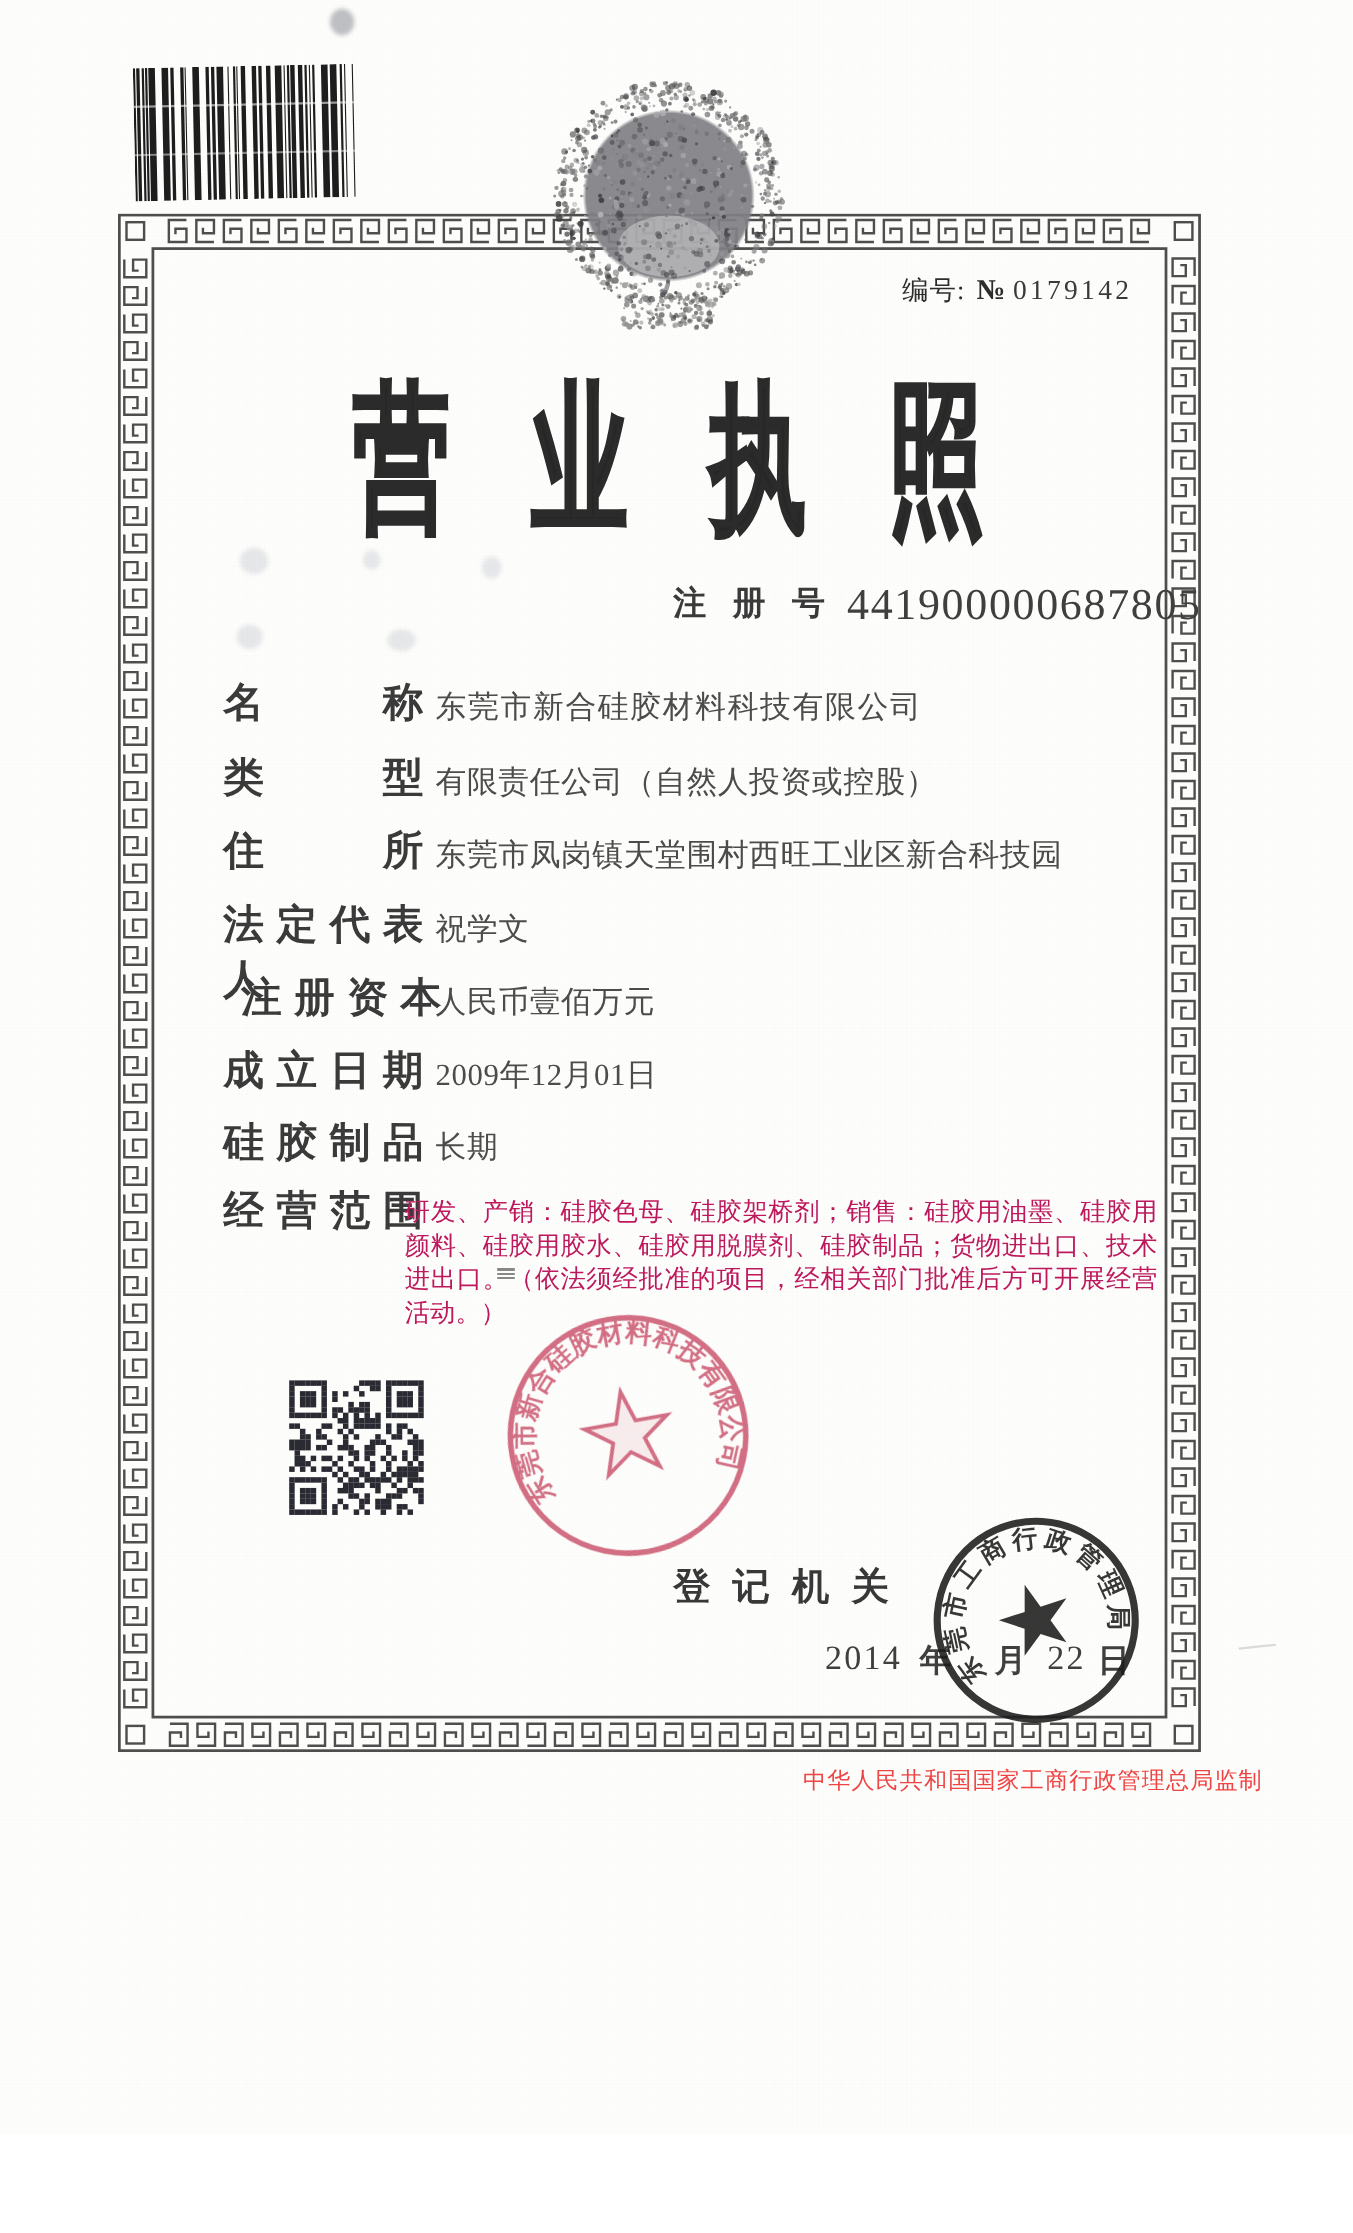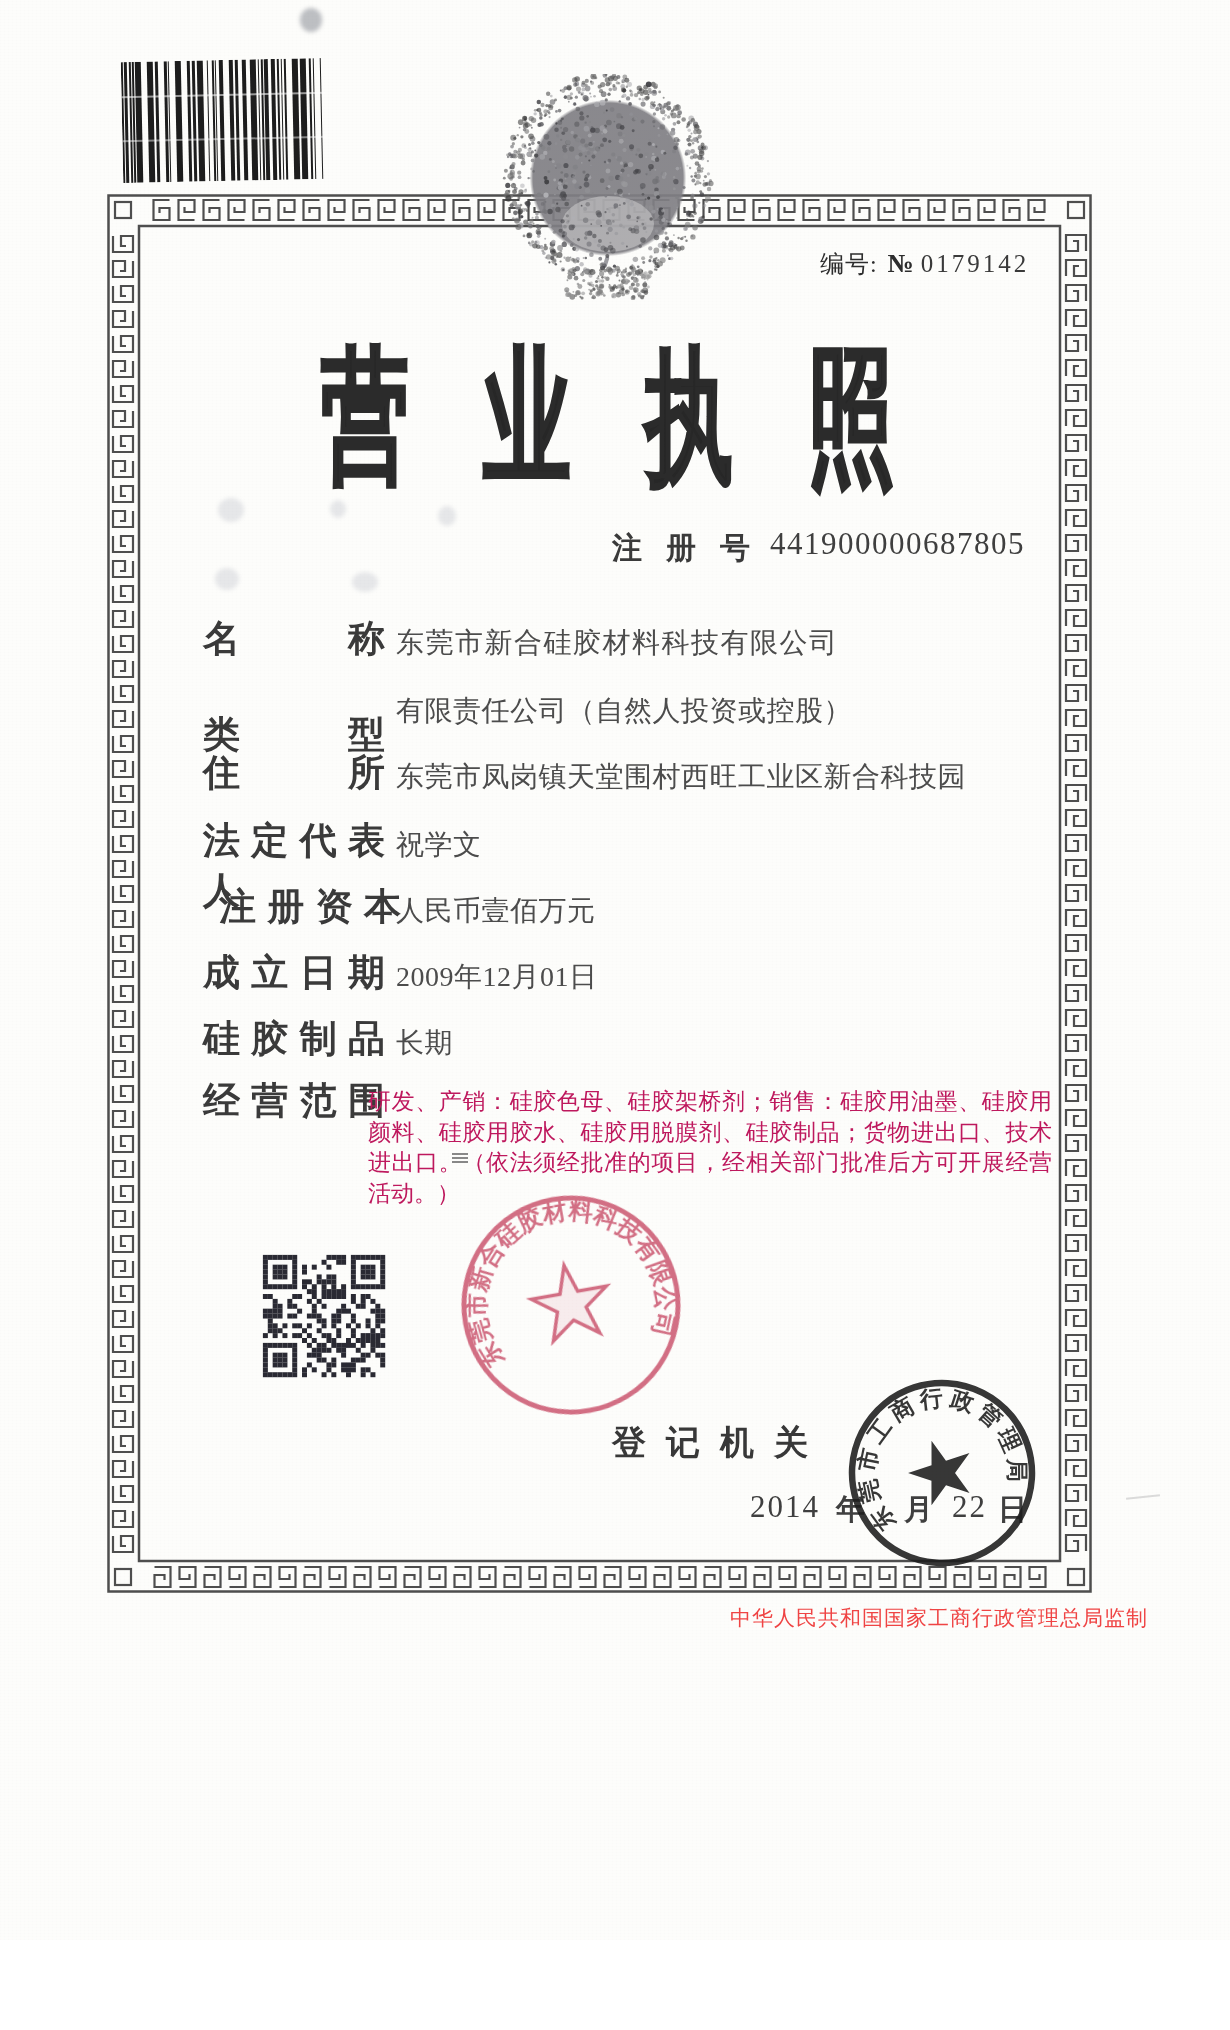--- a/index.html
+++ b/index.html
@@ -23,21 +23,21 @@
   .serial .no-digits{letter-spacing:3px;font-size:25px;color:#3a3a3a;}
   
   .title{position:absolute;left:292px;top:340px;width:632px;height:156px;display:flex;
          justify-content:space-between;align-items:center;z-index:4;}
   .t-char{display:inline-block;font-size:146px;line-height:150px;font-weight:900;color:#272727;
           font-family:"Liberation Serif",serif;transform:scaleX(.6);transform-origin:center;
           -webkit-text-stroke:3px #2b2b2b;text-shadow:0 0 1px #444;}
   
   .regno-label{position:absolute;left:612px;top:528px;width:138px;font-size:30px;font-weight:700;color:#3a3a3a;
           text-align:justify;text-align-last:justify;font-family:"Liberation Serif",serif;z-index:4;}
-  .regno-value{position:absolute;left:770px;top:526px;font-size:31px;color:#3f3f3f;letter-spacing:1.5px;
+  .regno-value{position:absolute;left:770px;top:526px;font-size:40px;color:#3f3f3f;letter-spacing:1.5px;
           font-family:"Liberation Serif",serif;z-index:4;}
   
   .f-label{position:absolute;left:203px;width:182px;font-size:37px;font-weight:700;color:#3a3a3a;
            text-align:justify;text-align-last:justify;font-family:"Liberation Serif",serif;z-index:4;}
   .f-value{position:absolute;left:396px;font-size:28px;color:#4c4c4c;letter-spacing:.5px;z-index:4;
            font-family:"Liberation Serif",serif;white-space:nowrap;}
   .scope-value{position:absolute;left:368px;top:1087px;width:684px;font-size:23px;line-height:30.5px;
            color:#be185d;text-align:justify;font-family:"Liberation Serif",serif;z-index:4;white-space:normal;}
   
   .qr{position:absolute;left:258px;top:1250px;width:132px;height:132px;z-index:4;}
@@ -1183,21 +1183,21 @@
   <div class="smudge" style="left:438px;top:506px;width:18px;height:20px;"></div>
   <div class="smudge" style="left:215px;top:568px;width:24px;height:22px;"></div>
   <div class="smudge" style="left:352px;top:572px;width:26px;height:20px;"></div>
   <div class="smudge" style="left:300px;top:8px;width:22px;height:24px;background:rgba(70,75,90,.35);"></div>
   <div class="speck" style="left:604px;top:256px;width:4px;height:12px;transform:rotate(18deg);border-radius:2px;"></div>
   <div class="speck" style="left:1126px;top:1496px;width:34px;height:2px;transform:rotate(-6deg);opacity:.35;"></div>
 
   <div class="f-label" style="top:614px;">名称</div>
   <div class="f-value" style="top:624px;letter-spacing:1.5px;">东莞市新合硅胶材料科技有限公司</div>
 
-  <div class="f-label" style="top:682px;margin-top:28px;">类型</div>
+  <div class="f-label" style="top:682px;">类型</div>
   <div class="f-value" style="top:692px;">有限责任公司（自然人投资或控股）</div>
 
   <div class="f-label" style="top:748px;">住所</div>
   <div class="f-value" style="top:758px;">东莞市凤岗镇天堂围村西旺工业区新合科技园</div>
 
   <div class="f-label" style="top:816px;">法定代表人</div>
   <div class="f-value" style="top:826px;">祝学文</div>
 
   <div class="f-label" style="top:882px;margin-left:16px;">注册资本</div>
   <div class="f-value" style="top:892px;">人民币壹佰万元</div>

